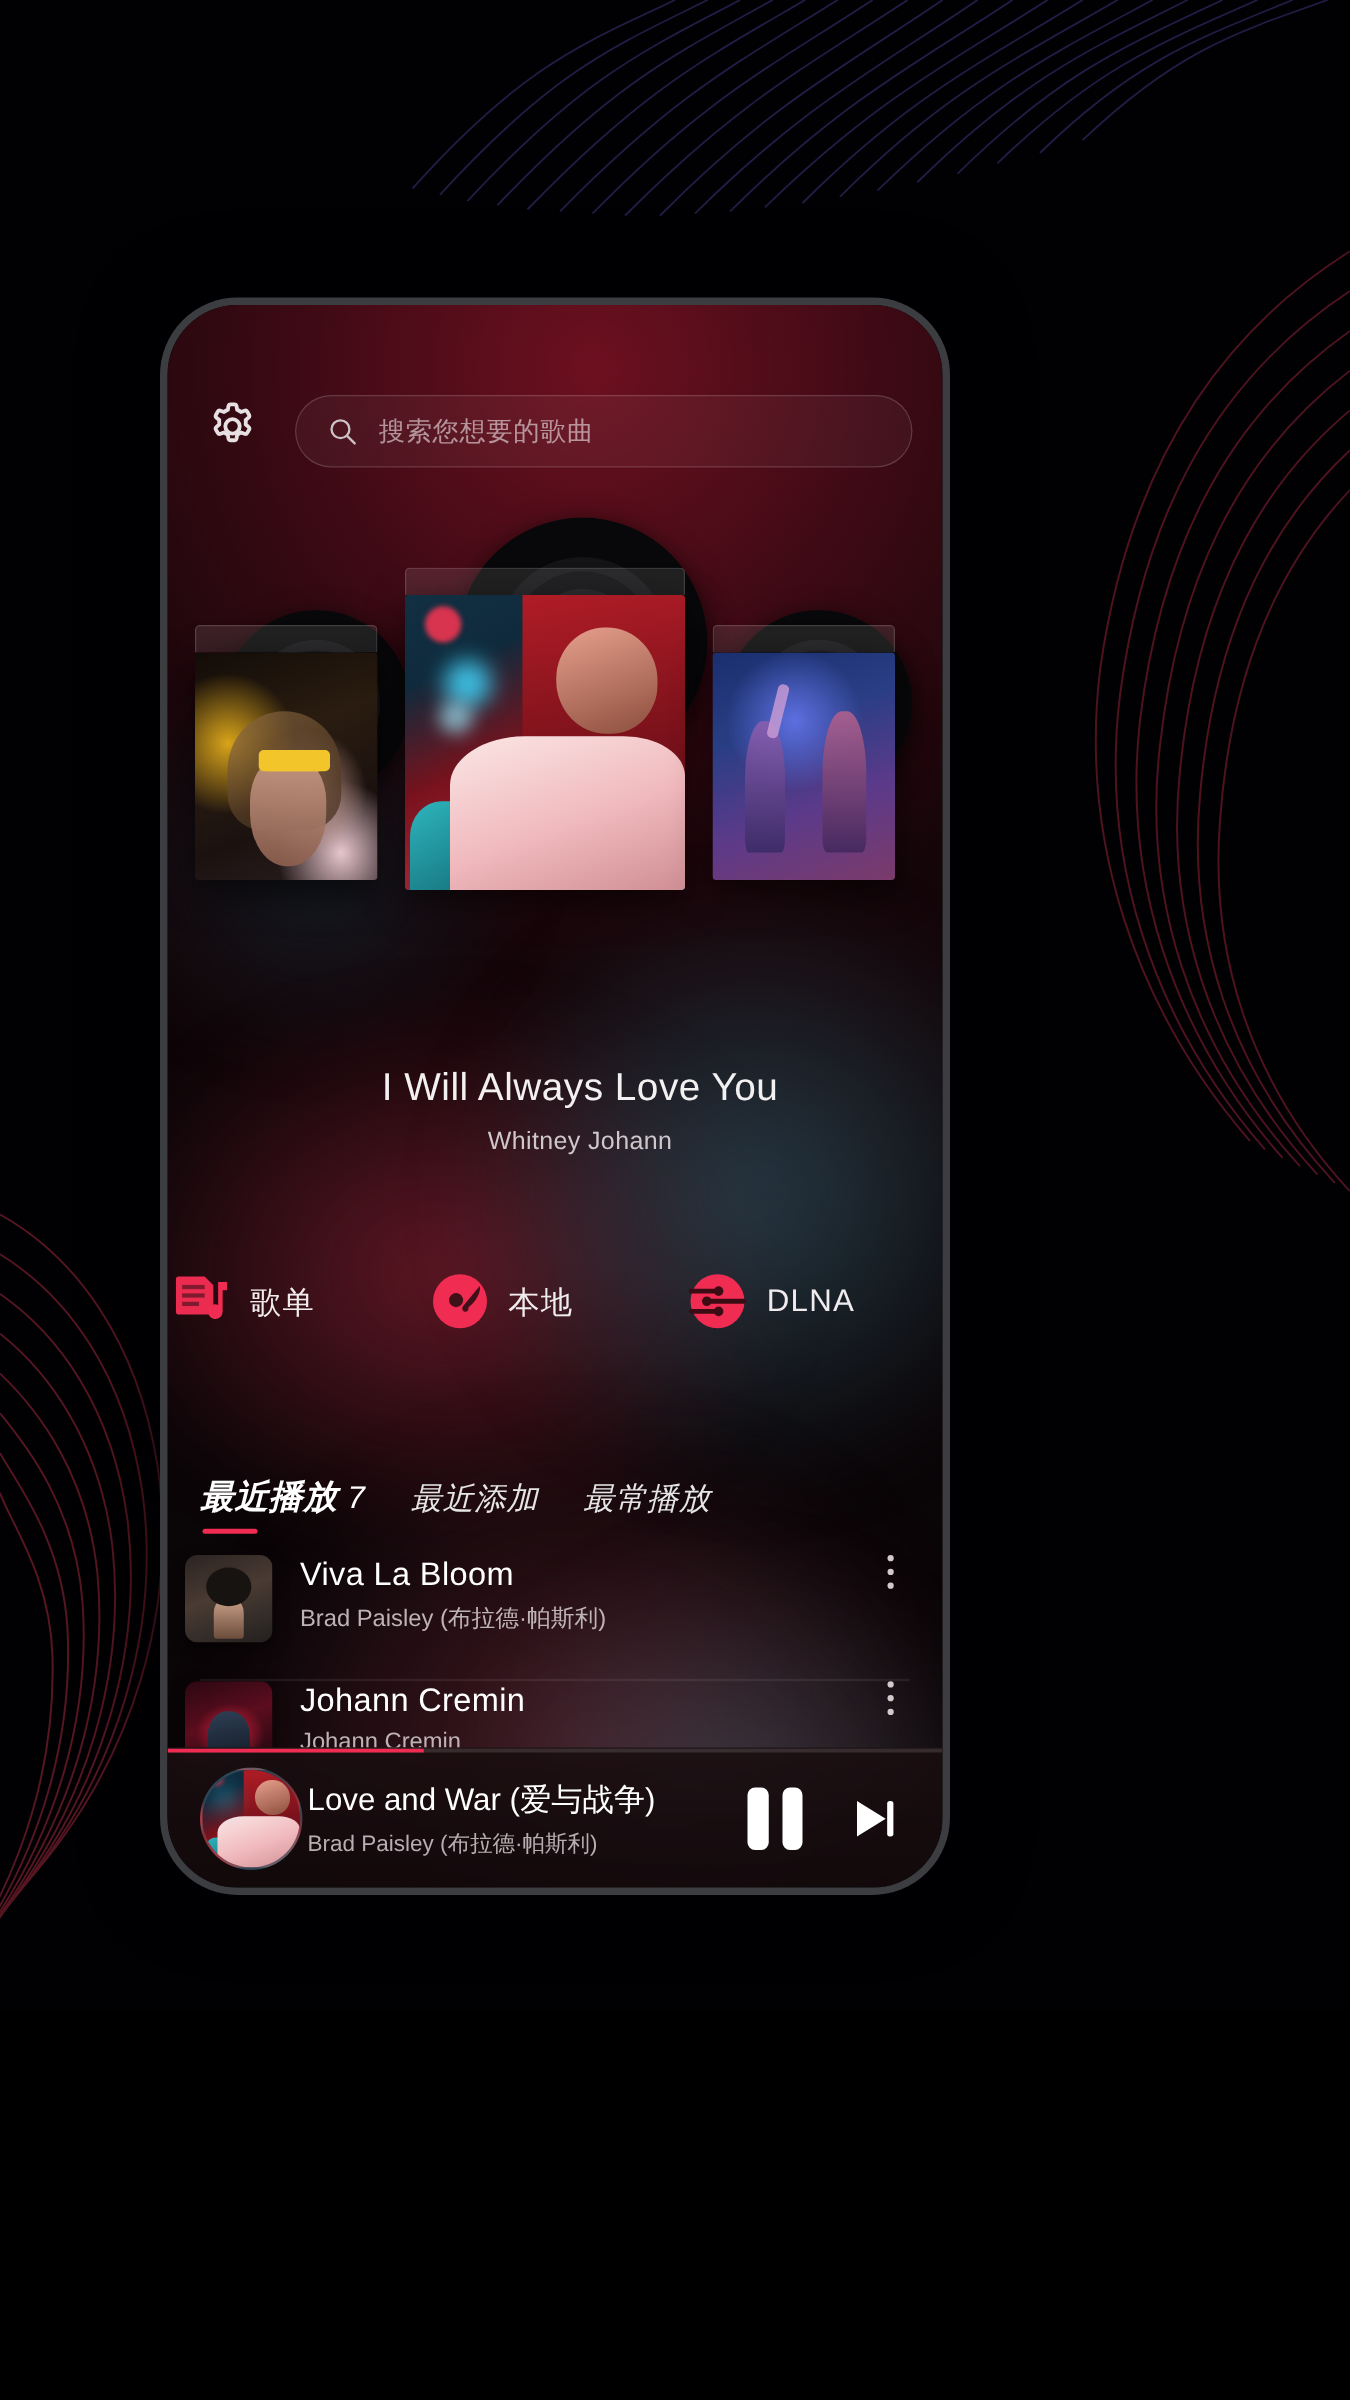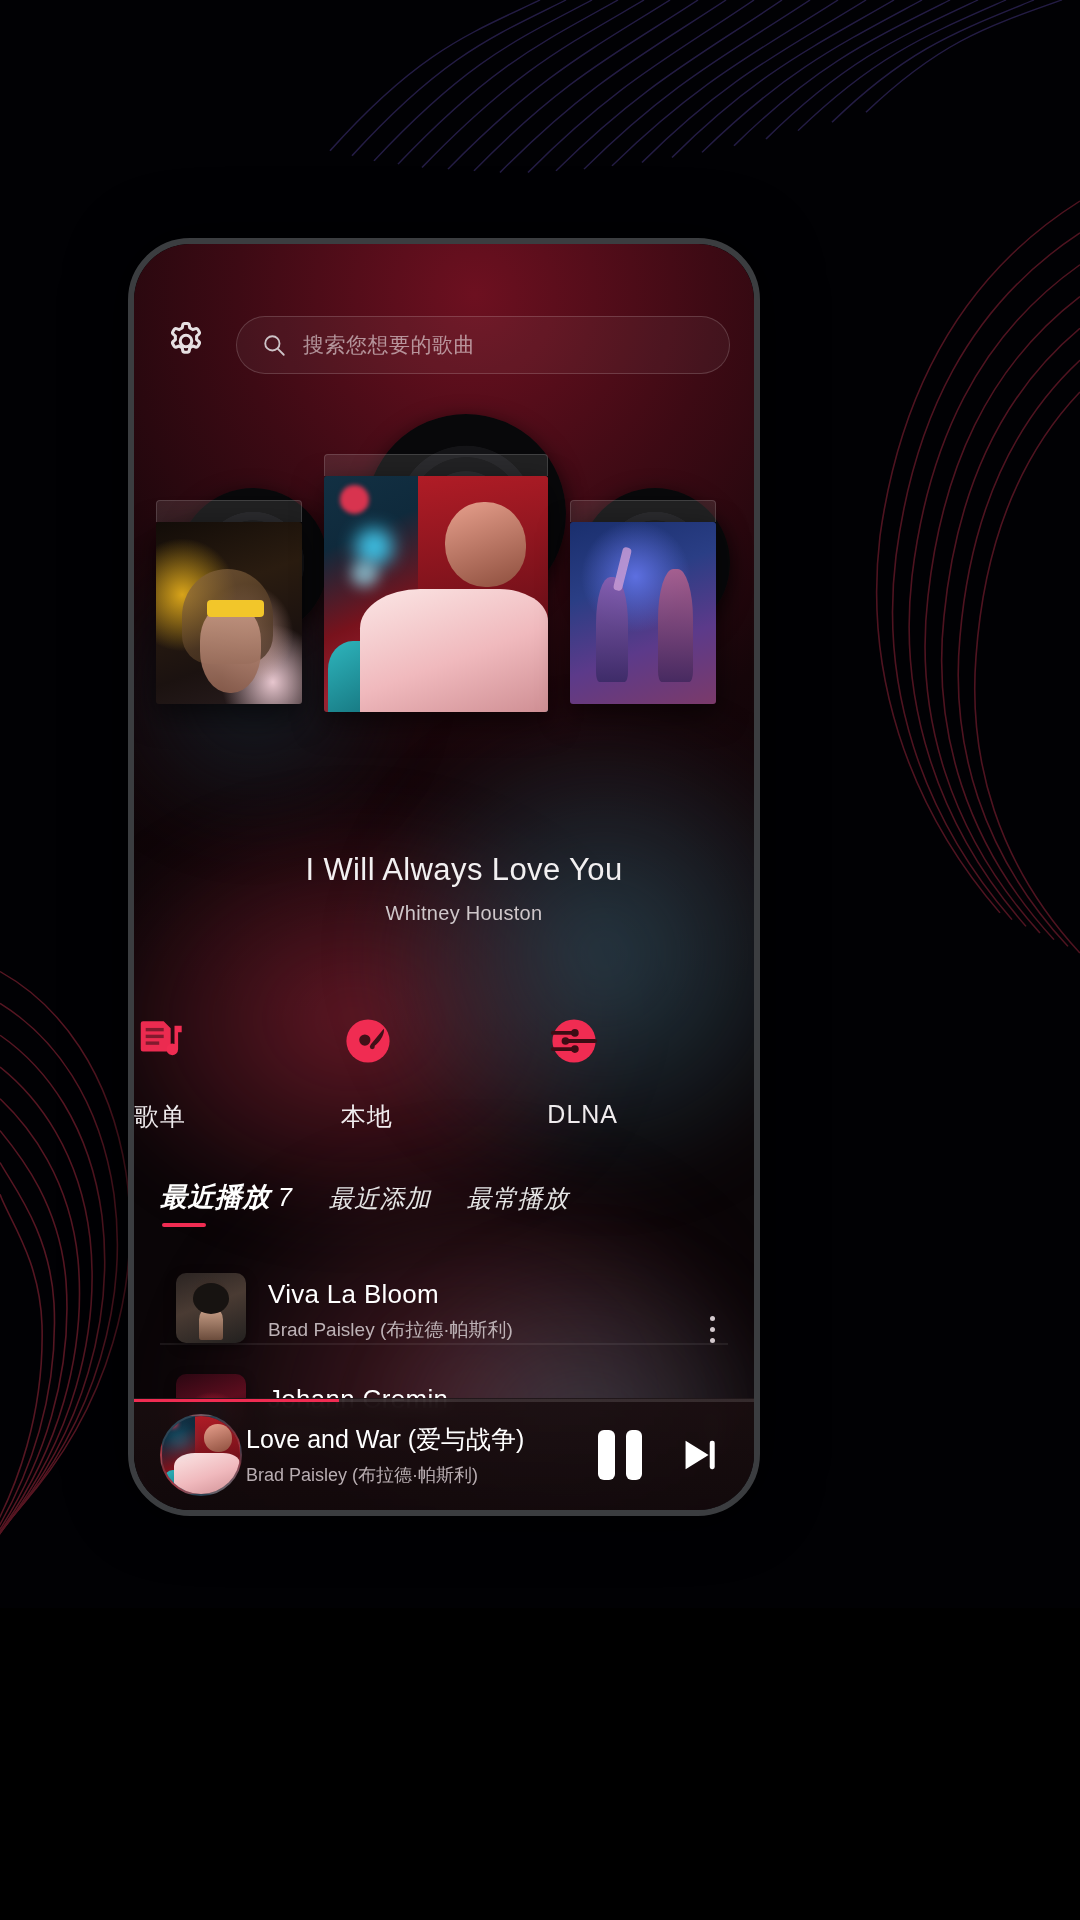--- a/index.html
+++ b/index.html
@@ -117,36 +117,36 @@
   .art-right .arm { position:absolute; left:33%; top:14%; width:6%; height:24%;
       background:#c59ad3; border-radius:4px; transform:rotate(14deg); opacity:.85; }
 
   
   .np { position:absolute; left:0; top:608px; width:100%; text-align:center;padding-left:40px; }
   .np-title { color:#f2f0f1; font-size:31px; font-weight:400; letter-spacing:.4px; }
   .np-artist { color:#cfc7ca; font-size:20px; margin-top:14px; letter-spacing:.3px; }
 
   
   .cats { position:absolute; left:0; top:770px; width:100%; display:flex; }
-  .cat { flex:1; display:flex; flex-direction:column; gap:32px; }
+  .cat { flex:1; display:flex; align-items:center; gap:12px; }
   .cat-ico { width:54px; height:54px; display:flex; align-items:center; justify-content:center; }
   .cat-lbl { color:#f0ecee; font-size:25px; letter-spacing:1px; }
 
   
   .tabs { position:absolute; left:26px; top:935px; display:flex; align-items:flex-end; gap:36px;font-style:italic; }
   .tab { position:relative; padding-bottom:12px; }
   .tab .t { font-size:25px; color:#e5e5e5; letter-spacing:.5px; }
   .tab.active .t { color:#ffffff; font-size:27px; font-weight:700; }
   .tab.active .t .cnt { font-weight:400; font-size:25px; }
   .tab.active .bar { position:absolute; left:2px; bottom:0; width:44px; height:4px;
       border-radius:2px; background:#f02c52; }
 
   
   .list { position:absolute; left:0; top:1000px; width:100%; }
-  .row { height:99px; display:flex; align-items:flex-end; padding:0 22px 0 42px; gap:22px; }
+  .row { height:99px; display:flex; align-items:flex-start; padding:0 22px 0 14px; gap:22px; }
   .thumb { width:70px; height:70px; flex:0 0 70px; border-radius:10px; overflow:hidden;
       box-shadow:0 4px 12px rgba(0,0,0,.45); position:relative; }
   .meta { flex:1; min-width:0; }
   .s-title { color:#ffffff; font-size:26px; letter-spacing:.3px; white-space:nowrap; overflow:hidden; text-overflow:ellipsis; }
   .s-artist { color:#bdb2b6; font-size:19px; margin-top:7px; white-space:nowrap; overflow:hidden; text-overflow:ellipsis; }
   .dots { width:40px; flex:0 0 40px; display:flex; flex-direction:column; align-items:center; gap:6px; }
   .dots i { width:5px; height:5px; border-radius:50%; background:#d3c9cd; display:block; }
 
   
   .t1 { background: radial-gradient(40% 38% at 48% 30%, #3a2a24 0, rgba(58,42,36,0) 70%),
@@ -300,21 +300,21 @@
             <div class="art art-right">
               <div class="p1"></div>
                 <div class="p2"></div>
                 <div class="arm"></div>
             </div>
           </div>
         </div>
 
         <div class="np">
           <div class="np-title">I Will Always Love You</div>
-          <div class="np-artist">Whitney Houston</div>
+          <div class="np-artist">Whitney Johann</div>
         </div>
 
         <div class="cats">
 
           <div class="cat">
             <div class="cat-ico">
               <svg viewBox="0 0 24 24" fill="#f02c52">
                 <path d="M4 3.2h9.2l3.1 3.1v9.4a1 1 0 0 1-1 1H4a1 1 0 0 1-1-1V4.2a1 1 0 0 1 1-1z" opacity=".98"></path>
                 <rect x="5.2" y="6.2" width="8" height="1.5" fill="#2a0c12" opacity=".55"></rect>
                 <rect x="5.2" y="9.2" width="8" height="1.5" fill="#2a0c12" opacity=".55"></rect>

